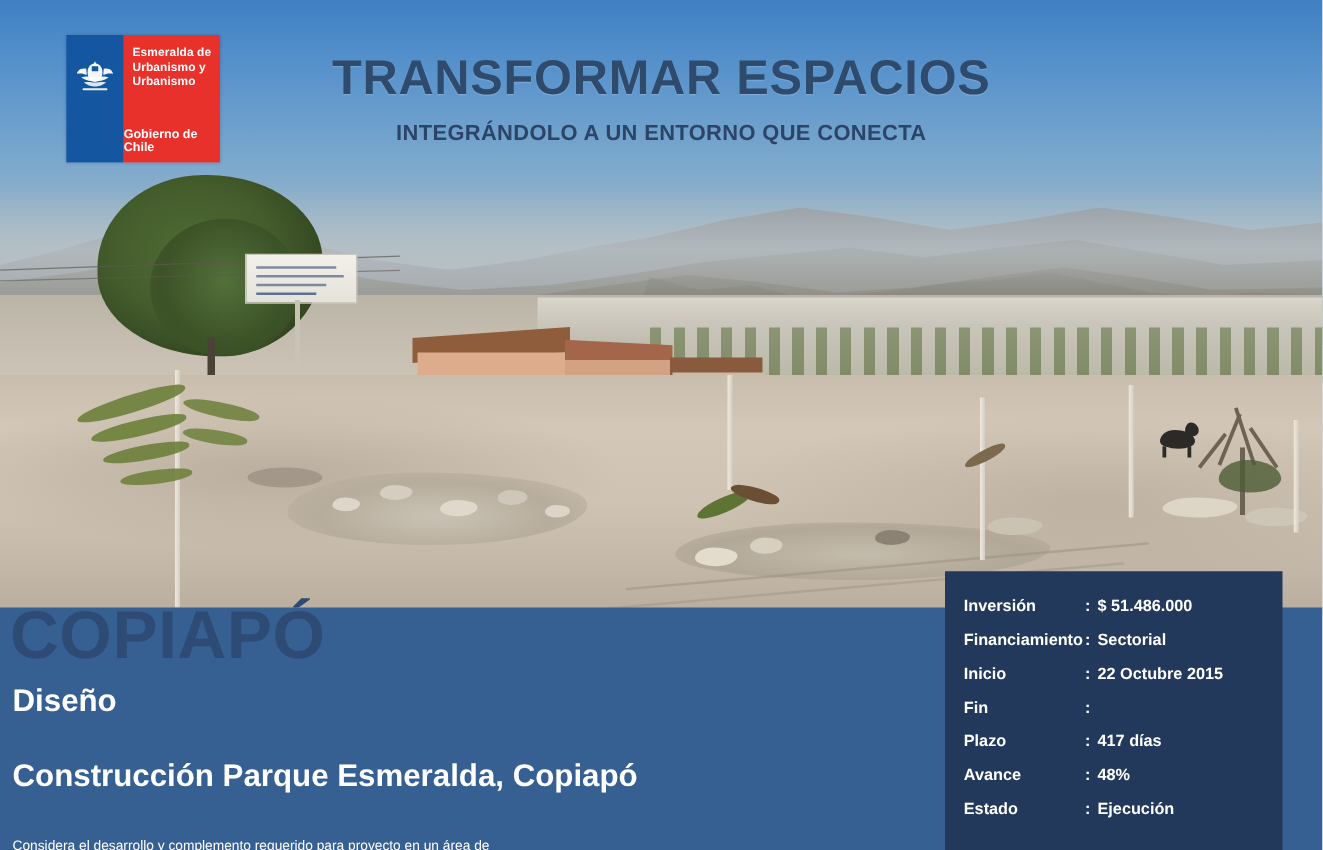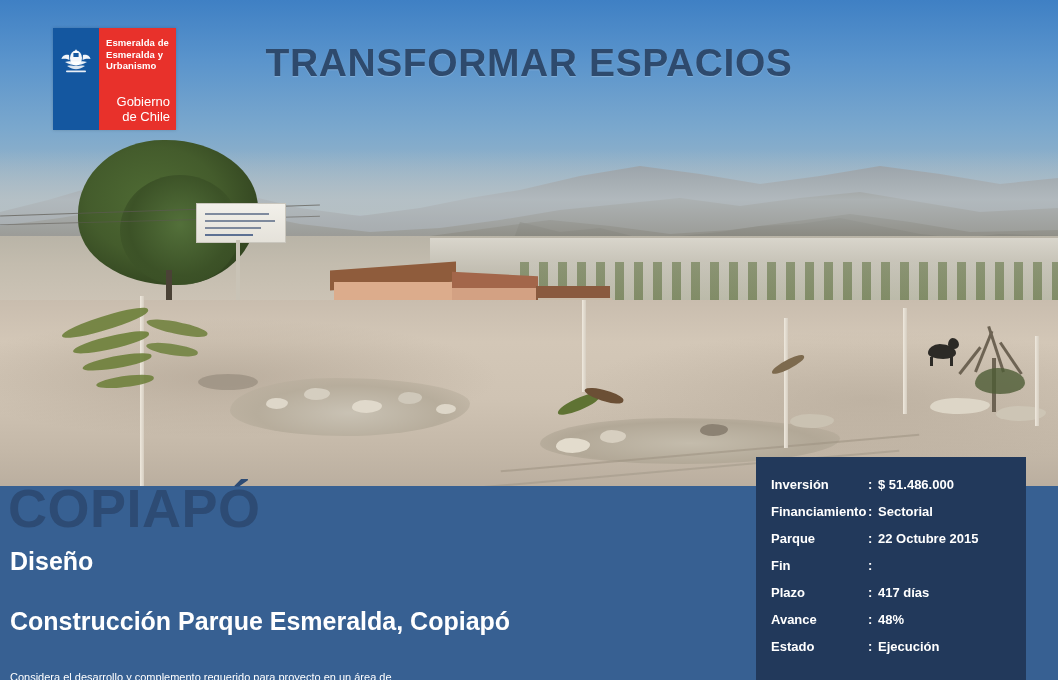--- a/index.html
+++ b/index.html
@@ -83,22 +83,22 @@
   .crest{
     position:absolute;left:50%;top:17px;transform:translateX(-50%);
     width:32px;height:30px;
   }
   .logo-title{
     position:absolute;left:7px;top:9px;right:4px;
     color:#fff;font-size:9.5px;line-height:11.5px;font-weight:bold;
     letter-spacing:.1px;
   }
   .logo-foot{
-    position:absolute;left:0;right:6px;bottom:6px;text-align:right;
-    color:#fff;font-size:13px;font-weight:normal;
+    position:absolute;left:0;right:6px;bottom:6px;text-align:left;
+    color:#fff;font-size:10px;font-weight:bold;
   }
 
   .headline{
     position:absolute;left:0;top:41px;width:1058px;text-align:center;
     color:#2e4a6d;font-size:39px;font-weight:bold;letter-spacing:.6px;
     text-shadow:0 1px 1px rgba(255,255,255,.22);
   }
   .subhead{
     position:absolute;left:0;top:96px;width:1058px;text-align:center;
     color:#2b4468;font-size:17.5px;font-weight:bold;letter-spacing:.3px;
@@ -299,28 +299,29 @@
         <path d="M9 10 C4 9 2 12 1.5 14 C5 13.4 7 13.8 9.4 15 Z" fill="#ffffff" opacity="0.95"></path>
         <path d="M23 10 C28 9 30 12 30.5 14 C27 13.4 25 13.8 22.6 15 Z" fill="#ffffff" opacity="0.95"></path>
         <path d="M5 17 C9 15.5 12 16.5 16 16.5 C20 16.5 23 15.5 27 17 C23 19.5 19 20.2 16 20.2 C13 20.2 9 19.5 5 17 Z" fill="#ffffff" opacity="0.92"></path>
         <path d="M7 21 C11 20 13 21 16 21 C19 21 21 20 25 21 C21 23.6 19 24.2 16 24.2 C13 24.2 11 23.6 7 21 Z" fill="#ffffff" opacity="0.85"></path>
         <rect x="6" y="25.6" width="20" height="1.6" rx="0.8" fill="#ffffff" opacity="0.9"></rect>
       </svg>
     </div>
     <div class="logo-red">
       <div class="logo-title">
         <div>Esmeralda de</div>
-        <div>Esmeralda y</div>
+        <div>Urbanismo y</div>
         <div>Urbanismo</div>
       </div>
       <div class="logo-foot">Gobierno de Chile</div>
     </div>
   </div>
 
   <div class="headline">TRANSFORMAR ESPACIOS</div>
+  <div class="subhead">INTEGRÁNDOLO A UN ENTORNO QUE CONECTA</div>
 
   <div class="banner">
     <div class="city">COPIAPÓ</div>
     <div class="ptype">Diseño</div>
     <div class="pname">Construcción Parque Esmeralda, Copiapó</div>
     <div class="pdesc">
       <span>Considera el desarrollo y complemento requerido para proyecto en un área de</span>
     </div>
   </div>
 
@@ -329,21 +330,21 @@
       <span class="k">Inversión</span>
       <span class="c">:</span>
       <span class="v">$ 51.486.000</span>
     </div>
     <div class="inforow">
       <span class="k">Financiamiento</span>
       <span class="c">:</span>
       <span class="v">Sectorial</span>
     </div>
     <div class="inforow">
-      <span class="k">Parque</span>
+      <span class="k">Inicio</span>
       <span class="c">:</span>
       <span class="v">22 Octubre 2015</span>
     </div>
     <div class="inforow">
       <span class="k">Fin</span>
       <span class="c">:</span>
     </div>
     <div class="inforow">
       <span class="k">Plazo</span>
       <span class="c">:</span>

